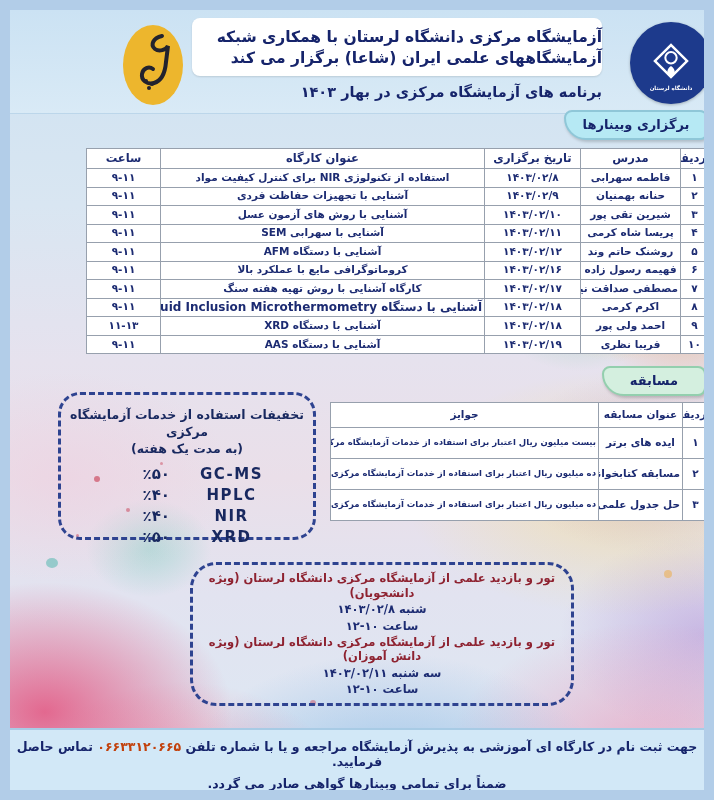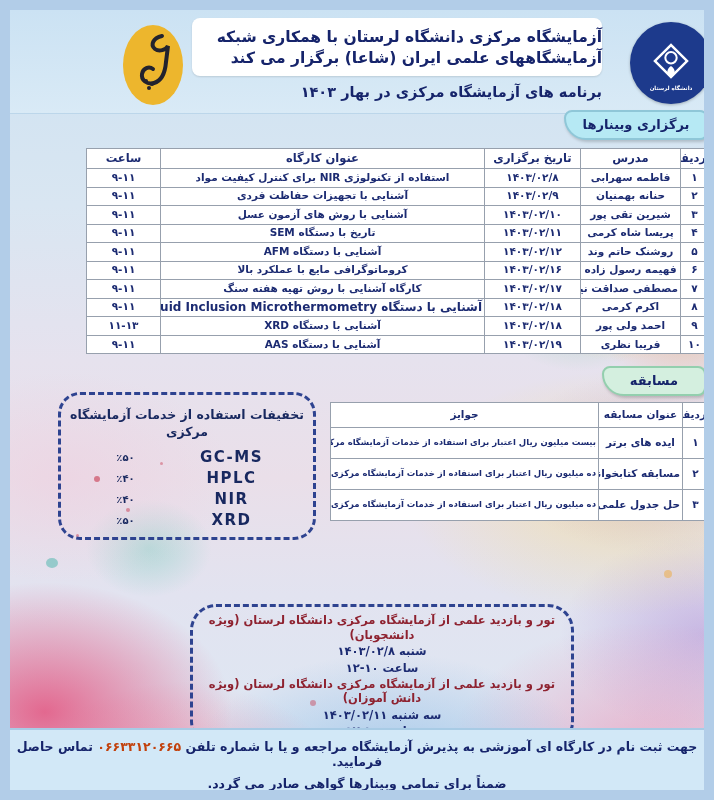--- a/index.html
+++ b/index.html
@@ -68,24 +68,24 @@
   .comp-table{position:absolute;left:320px;top:392px;width:378px;}
   .comp-table th{font-size:10.5px;height:22px;}
   .comp-table td{font-size:10.5px;height:28px;}
   .comp-table td.prize{font-size:8.5px;letter-spacing:-.2px;}
 
   .discount-box{position:absolute;left:48px;top:382px;width:258px;height:148px;
     border:3px dashed #2e4390;border-radius:22px;z-index:1;padding-top:12px;box-sizing:border-box;}
   .d-title{text-align:center;font-size:12.5px;color:#18285f;line-height:1.35;}
   .d-rows{margin-top:6px;}
   .d-row{display:flex;direction:ltr;align-items:center;height:21px;padding:0 20px;}
-  .d-pct{width:42%;text-align:center;font-size:10px;color:#18285f;direction:ltr;}
+  .d-pct{width:42%;text-align:right;font-size:15px;color:#18285f;direction:ltr;}
   .d-name{width:58%;text-align:center;font-size:15px;letter-spacing:1.5px;color:#18285f;}
 
-  .tour-box{position:absolute;left:180px;top:594px;width:384px;height:144px;
+  .tour-box{position:absolute;left:180px;top:552px;width:384px;height:144px;
     border:3px dashed #2e4390;border-radius:26px;z-index:1;display:flex;flex-direction:column;
     justify-content:space-evenly;text-align:center;padding:4px 8px;box-sizing:border-box;}
   .t-line{font-size:11.5px;line-height:1.25;}
   .t-red{color:#8e2230;}
   .t-navy{color:#1c2b72;}
 
   .footer-band{position:absolute;left:0;top:718px;width:694px;height:60px;background:#d2e8f7;
     border-top:2px solid #a8cbe5;border-bottom:2px solid #a8cbe5;text-align:center;z-index:1;}
   .f-line1{margin-top:9px;font-size:12.5px;color:#16246b;}
   .f-line2{margin-top:7px;font-size:12.5px;color:#16246b;}
@@ -172,21 +172,21 @@
           <td>۳</td>
           <td>شیرین تقی پور</td>
           <td class="col-date">۱۴۰۳/۰۲/۱۰</td>
           <td>آشنایی با روش های آزمون عسل</td>
           <td class="col-time">۹-۱۱</td>
         </tr>
       <tr>
           <td>۴</td>
           <td>پریسا شاه کرمی</td>
           <td class="col-date">۱۴۰۳/۰۲/۱۱</td>
-          <td>تاریخ با دستگاه SEM</td>
+          <td>آشنایی با سهرابی SEM</td>
           <td class="col-time">۹-۱۱</td>
         </tr>
       <tr>
           <td>۵</td>
           <td>روشنک حاتم وند</td>
           <td class="col-date">۱۴۰۳/۰۲/۱۲</td>
           <td>آشنایی با دستگاه AFM</td>
           <td class="col-time">۹-۱۱</td>
         </tr>
       <tr>
@@ -257,20 +257,21 @@
           <td>۳</td>
           <td>حل جدول علمی</td>
           <td class="prize">ده میلیون ریال اعتبار برای استفاده از خدمات آزمایشگاه مرکزی (۵ نفر)</td>
         </tr>
     </tbody>
   </table>
 
   <div class="discount-box">
     <div class="d-title">
       <div>تخفیفات استفاده از خدمات آزمایشگاه مرکزی</div>
+      <div>(به مدت یک هفته)</div>
     </div>
     <div class="d-rows">
       <div class="d-row">
           <span class="d-pct">٪۵۰</span>
           <span class="d-name">GC-MS</span>
         </div>
       <div class="d-row">
           <span class="d-pct">٪۴۰</span>
           <span class="d-name">HPLC</span>
         </div>

